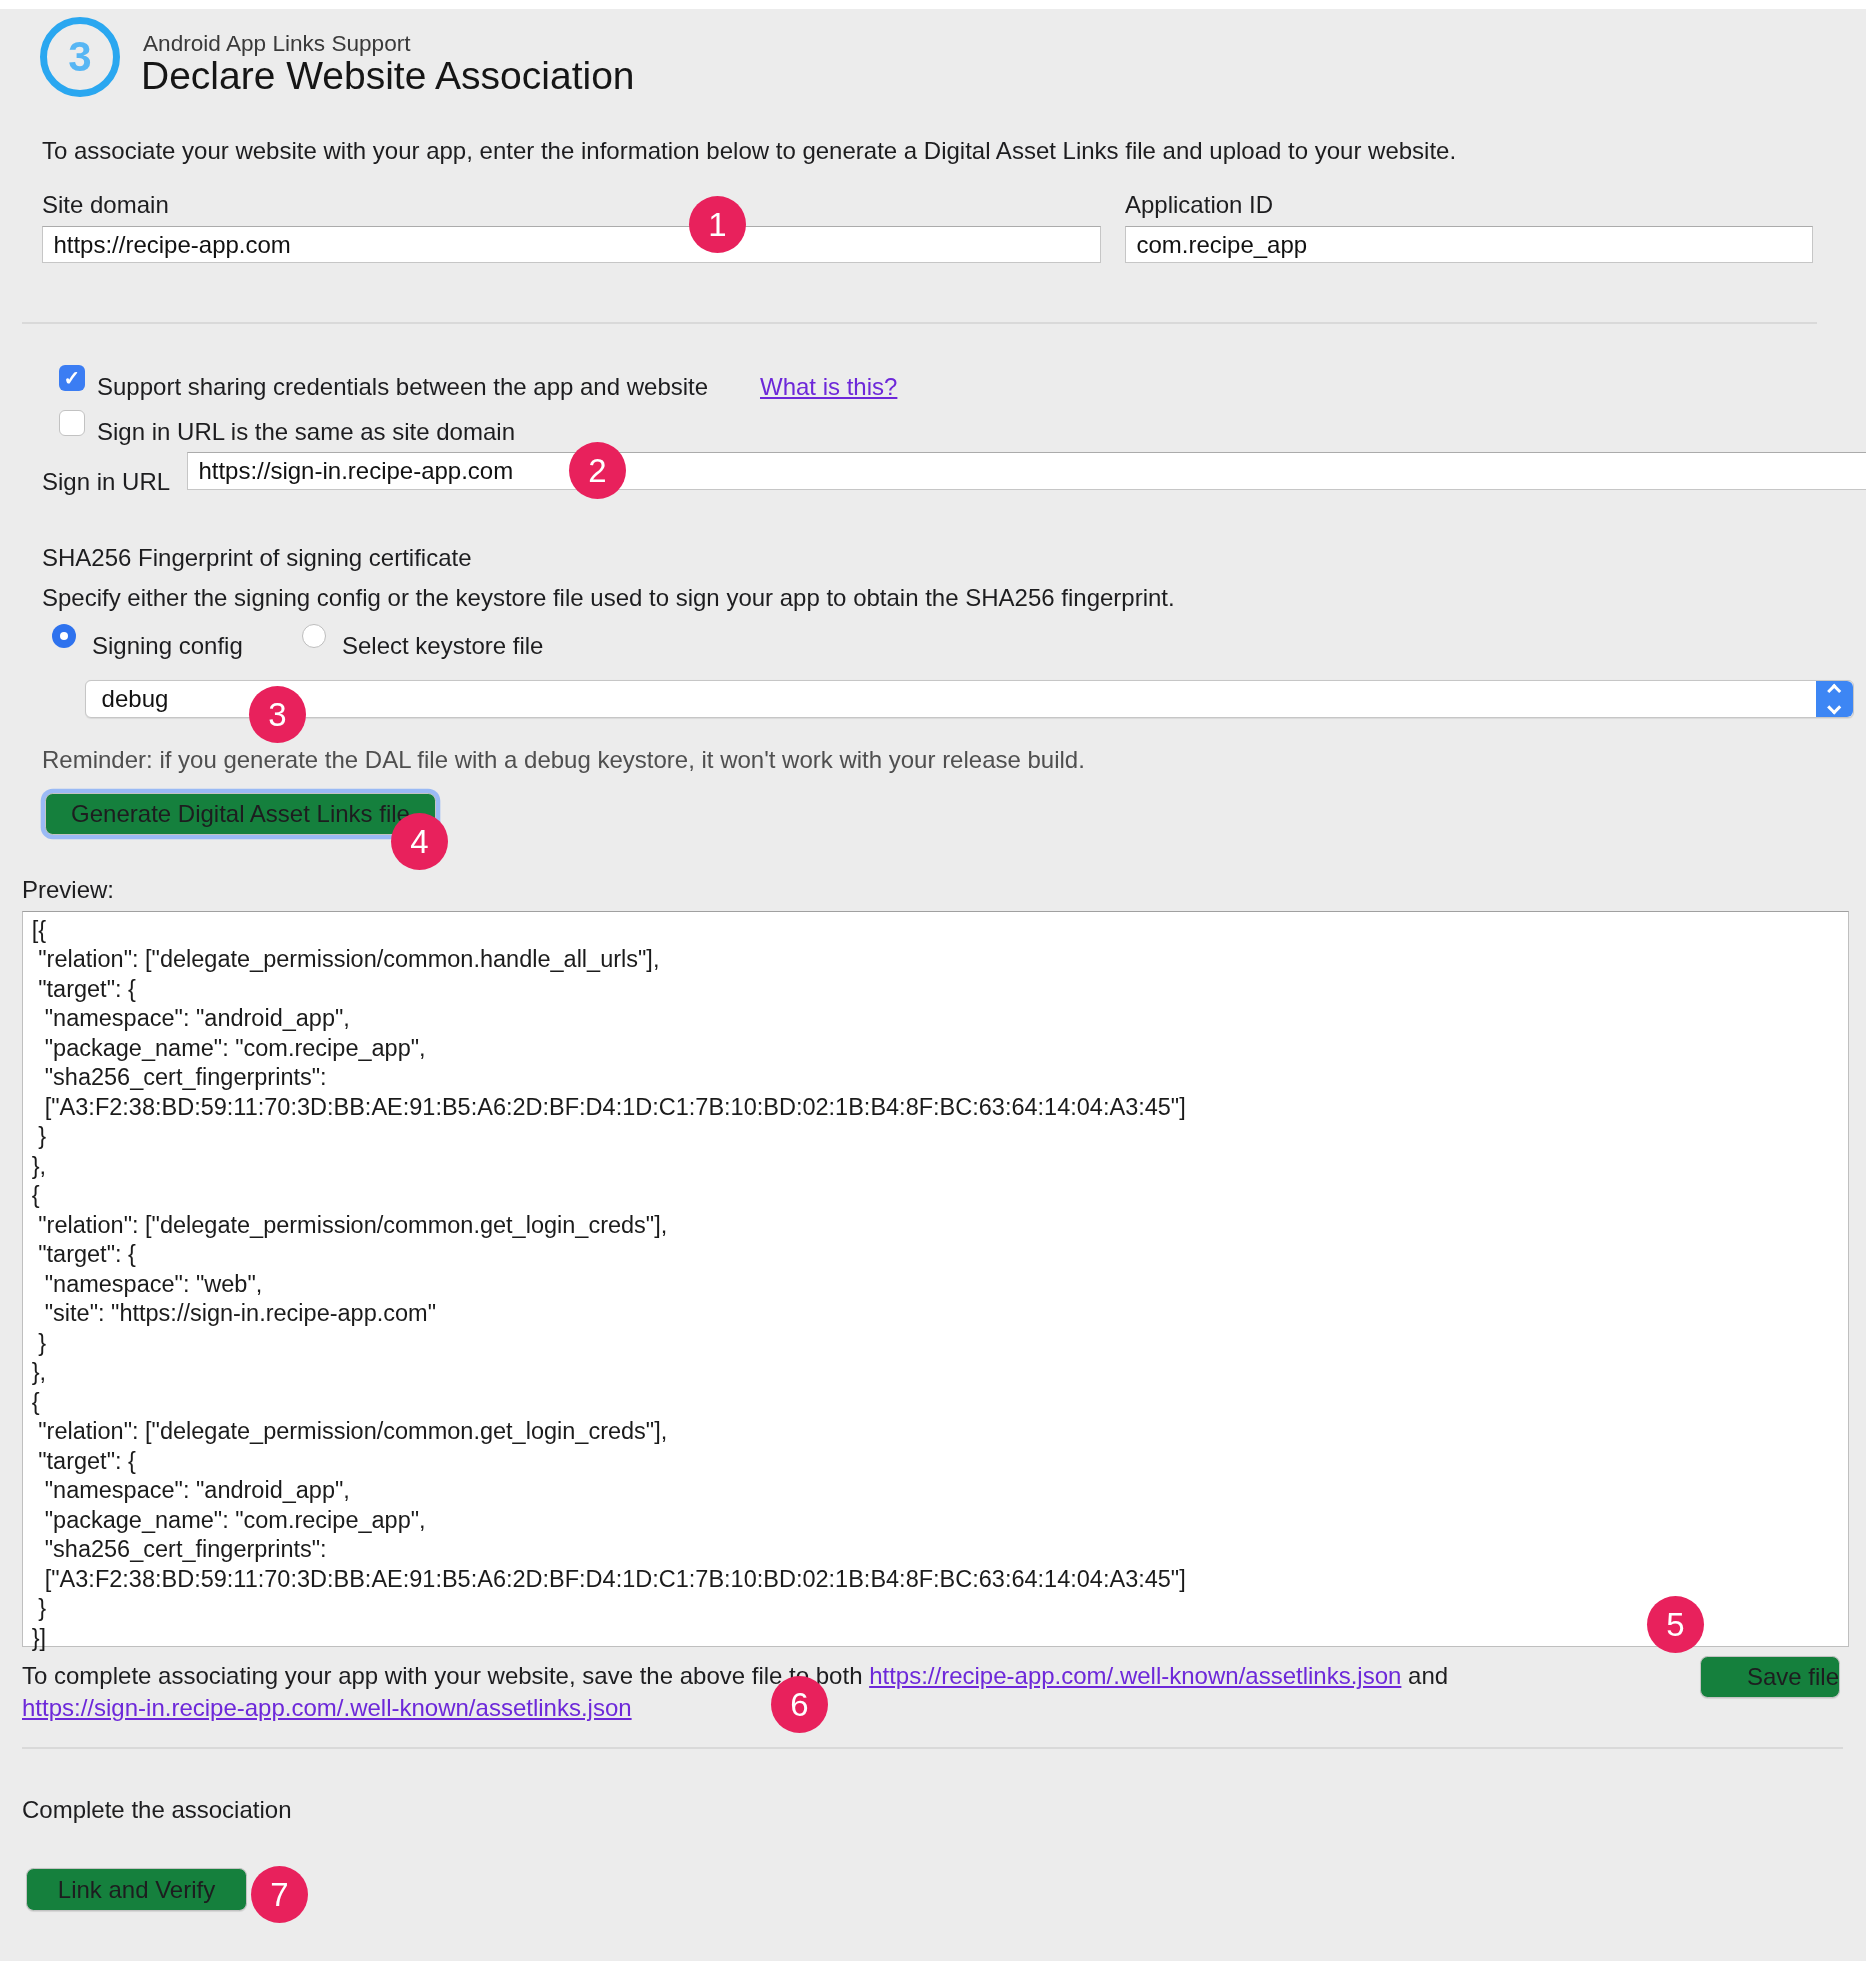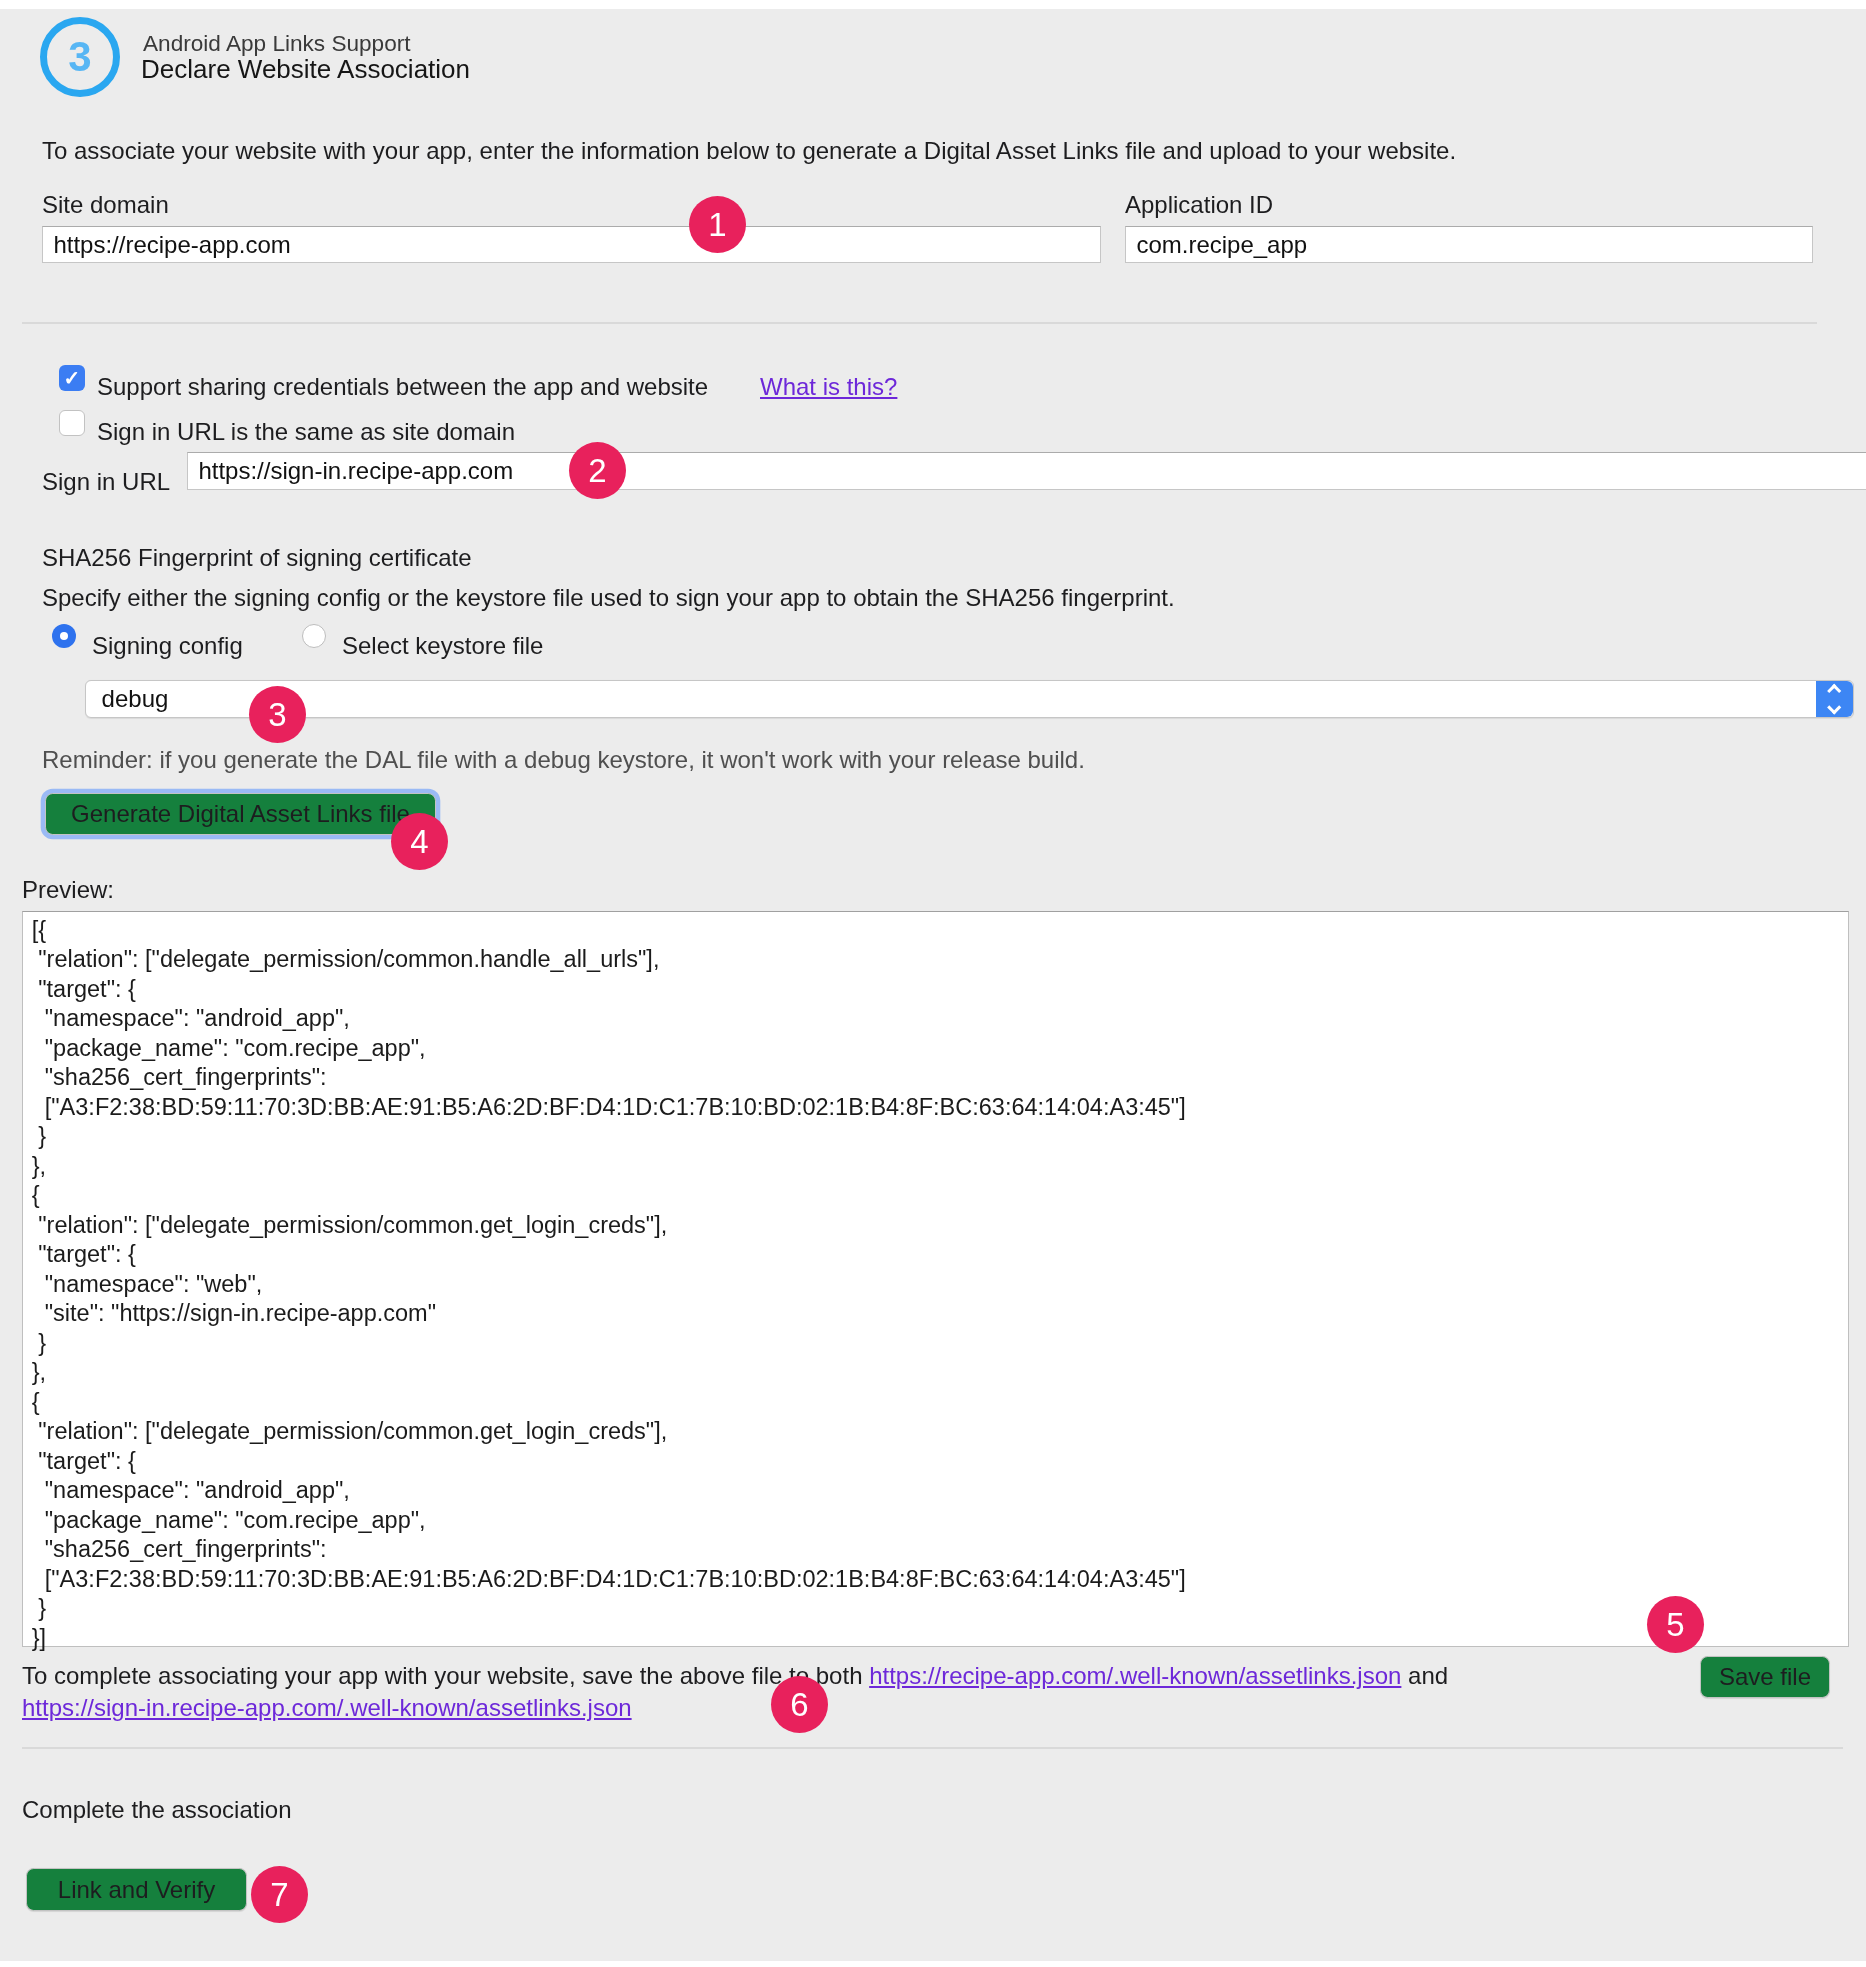--- a/index.html
+++ b/index.html
@@ -13,21 +13,21 @@
   .abs{position:absolute;}
   .txt{font-size:24px;color:#1d1d1f;white-space:nowrap;margin-top:7px;}
   .muted{color:#4f4f4f;}
   
   .step-circle{
     left:40px;top:17.4px;width:80px;height:80px;border:7px solid #2AA7F0;border-radius:50%;
     box-sizing:border-box;display:flex;align-items:center;justify-content:center;
   }
   .step-num{font-size:42px;font-weight:700;color:#57B6F4;}
   .kicker{left:143px;top:23.5px;font-size:22.6px;color:#3a3a3a;}
-  .title{left:141px;top:54px;font-size:26px;font-weight:400;color:#161616;}
+  .title{left:141px;top:54px;font-size:39px;font-weight:400;color:#161616;}
   
   .field{
     box-sizing:border-box;background:#ffffff;border:0.9px solid #c6c6c6;border-top-color:#ababab;
     font-size:24px;color:#111;display:flex;align-items:center;padding:0 10.4px;white-space:nowrap;overflow:hidden;
   }
   .divider{height:1.7px;background:#d9d9d9;}
   
   .checkbox{width:26px;height:26px;border-radius:6px;box-sizing:border-box;display:flex;align-items:center;justify-content:center;}
   .checkbox.checked{background:#3B7DF3;}
   .checkbox.unchecked{background:#ffffff;border:0.9px solid #c2c2c2;}
@@ -164,21 +164,21 @@
   ["A3:F2:38:BD:59:11:70:3D:BB:AE:91:B5:A6:2D:BF:D4:1D:C1:7B:10:BD:02:1B:B4:8F:BC:63:64:14:04:A3:45"]
  }
 }]</pre>
   </div>
 
   <div class="abs footer-text" style="left:22px;top:1660px;width:1643px;white-space:normal;">
     <span>To complete associating your app with your website, save the above file to both </span><a class="link">https://recipe-app.com/.well-known/assetlinks.json</a><span> and</span><br>
     <a class="link">https://sign-in.recipe-app.com/.well-known/assetlinks.json</a>
   </div>
 
-  <div class="abs btn" style="left:1700px;top:1656px;width:130px;height:42px;">
+  <div class="abs btn" style="left:1700px;top:1656px;width:140px;height:42px;justify-content:flex-end;">
     <span>Save file</span>
   </div>
 
   <div class="abs divider" style="left:22px;top:1747px;width:1821px;"></div>
 
   <div class="abs txt" style="left:22px;top:1789px;">Complete the association</div>
   <div class="abs btn" style="left:26px;top:1868px;width:221px;height:43px;">
     <span>Link and Verify</span>
   </div>
 

